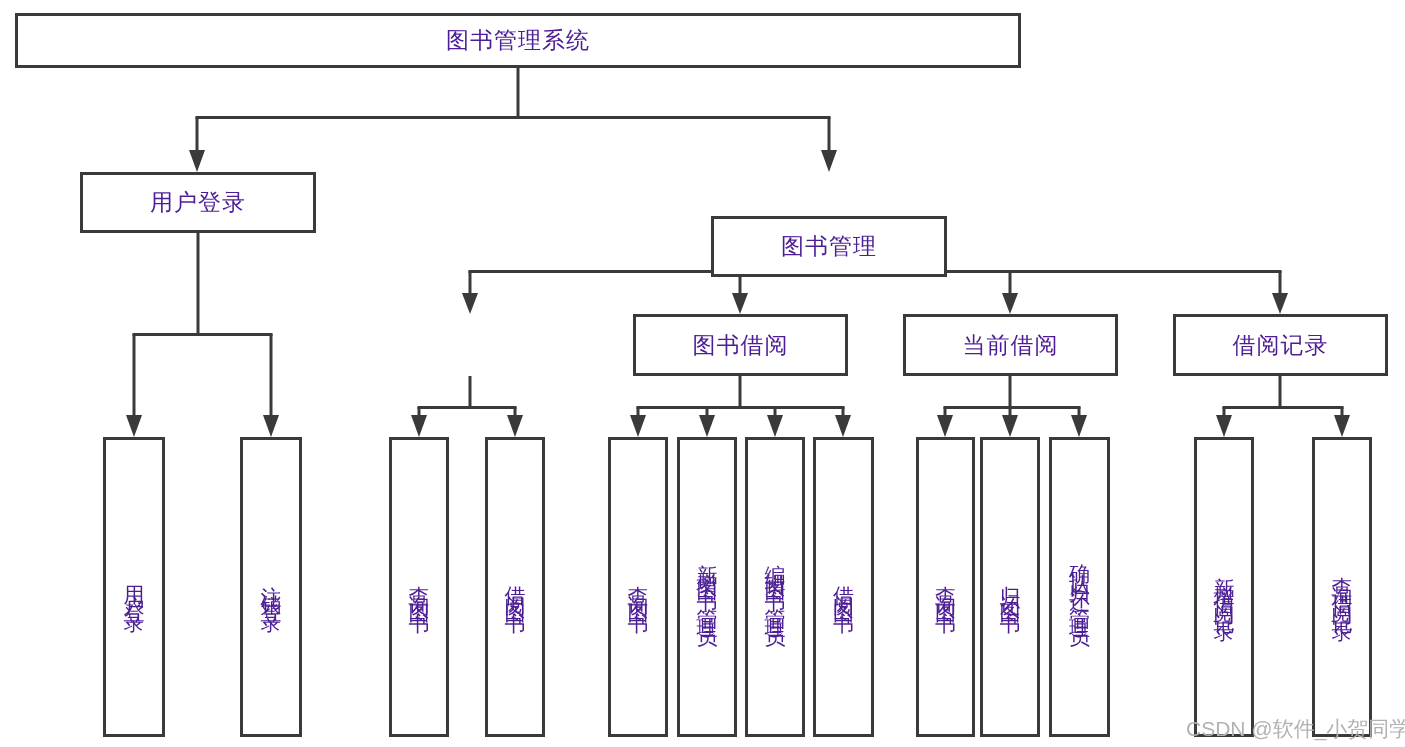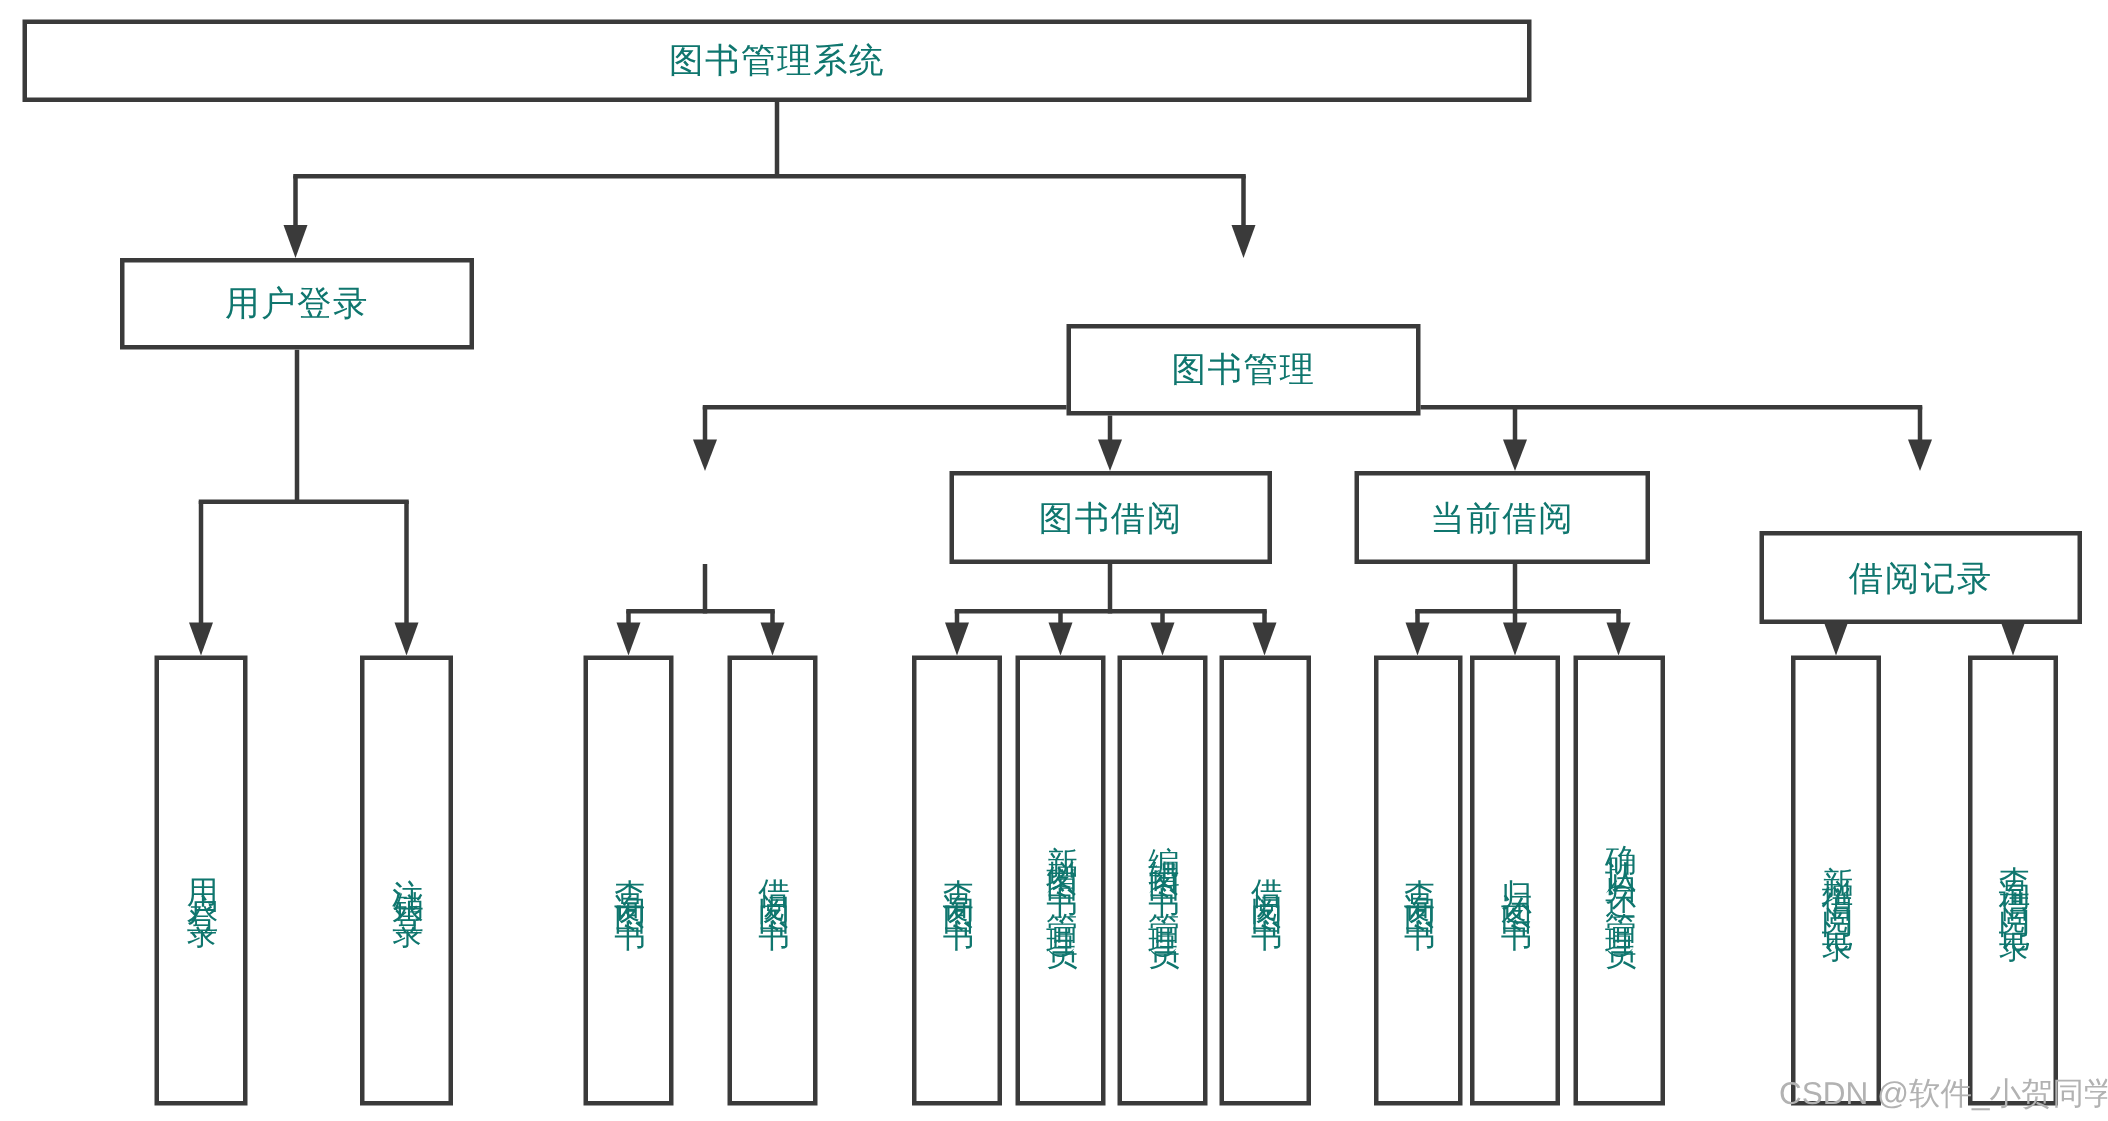--- a/index.html
+++ b/index.html
@@ -26,39 +26,39 @@
   .connector-layer line { stroke: #3a3a3a; stroke-width: 3; }
   .connector-layer polygon { fill: #3a3a3a; }
   .box {
     position: absolute;
     box-sizing: border-box;
     border: 3px solid #3a3a3a;
     background: #ffffff;
     display: flex;
     align-items: center;
     justify-content: center;
-    color: #0f766e;
+    color: #4c1d95;
   }
   .h-label { font-size: 23px; letter-spacing: 1px; white-space: nowrap; }
   .v-label {
     writing-mode: vertical-rl;
     font-size: 21px;
     letter-spacing: 9px;
     white-space: nowrap;
   }
   
   .n-root           { left: 15px;   top: 13px;  width: 1006px; height: 55px; }
   
   .n-user-login     { left: 80px;   top: 172px; width: 236px;  height: 61px; }
   .n-book-mgmt      { left: 711px;  top: 172px; width: 236px;  height: 61px; margin-top: 44px; }
   
   .n-new-books      { left: 363px;  top: 314px; width: 215px;  height: 62px; }
   .n-book-borrow    { left: 633px;  top: 314px; width: 215px;  height: 62px; }
-  .n-current-borrow { left: 903px;  top: 314px; width: 197px;  height: 62px; }
-  .n-borrow-records { left: 1173px; top: 314px; width: 215px;  height: 62px; margin-top: 40px; }
+  .n-current-borrow { left: 903px;  top: 314px; width: 215px;  height: 62px; }
+  .n-borrow-records { left: 1173px; top: 314px; width: 215px;  height: 62px; }
   
   .leaf { top: 437px; height: 300px; }
   .n-ul-login    { left: 103px;  width: 62px; }
   .n-ul-logout   { left: 240px;  width: 62px; }
   .n-nb-query    { left: 389px;  width: 60px; }
   .n-nb-borrow   { left: 485px;  width: 60px; }
   .n-bb-query    { left: 608px;  width: 60px; }
   .n-bb-add      { left: 677px;  width: 60px; }
   .n-bb-edit     { left: 745px;  width: 60px; }
   .n-bb-borrow   { left: 813px;  width: 61px; }

